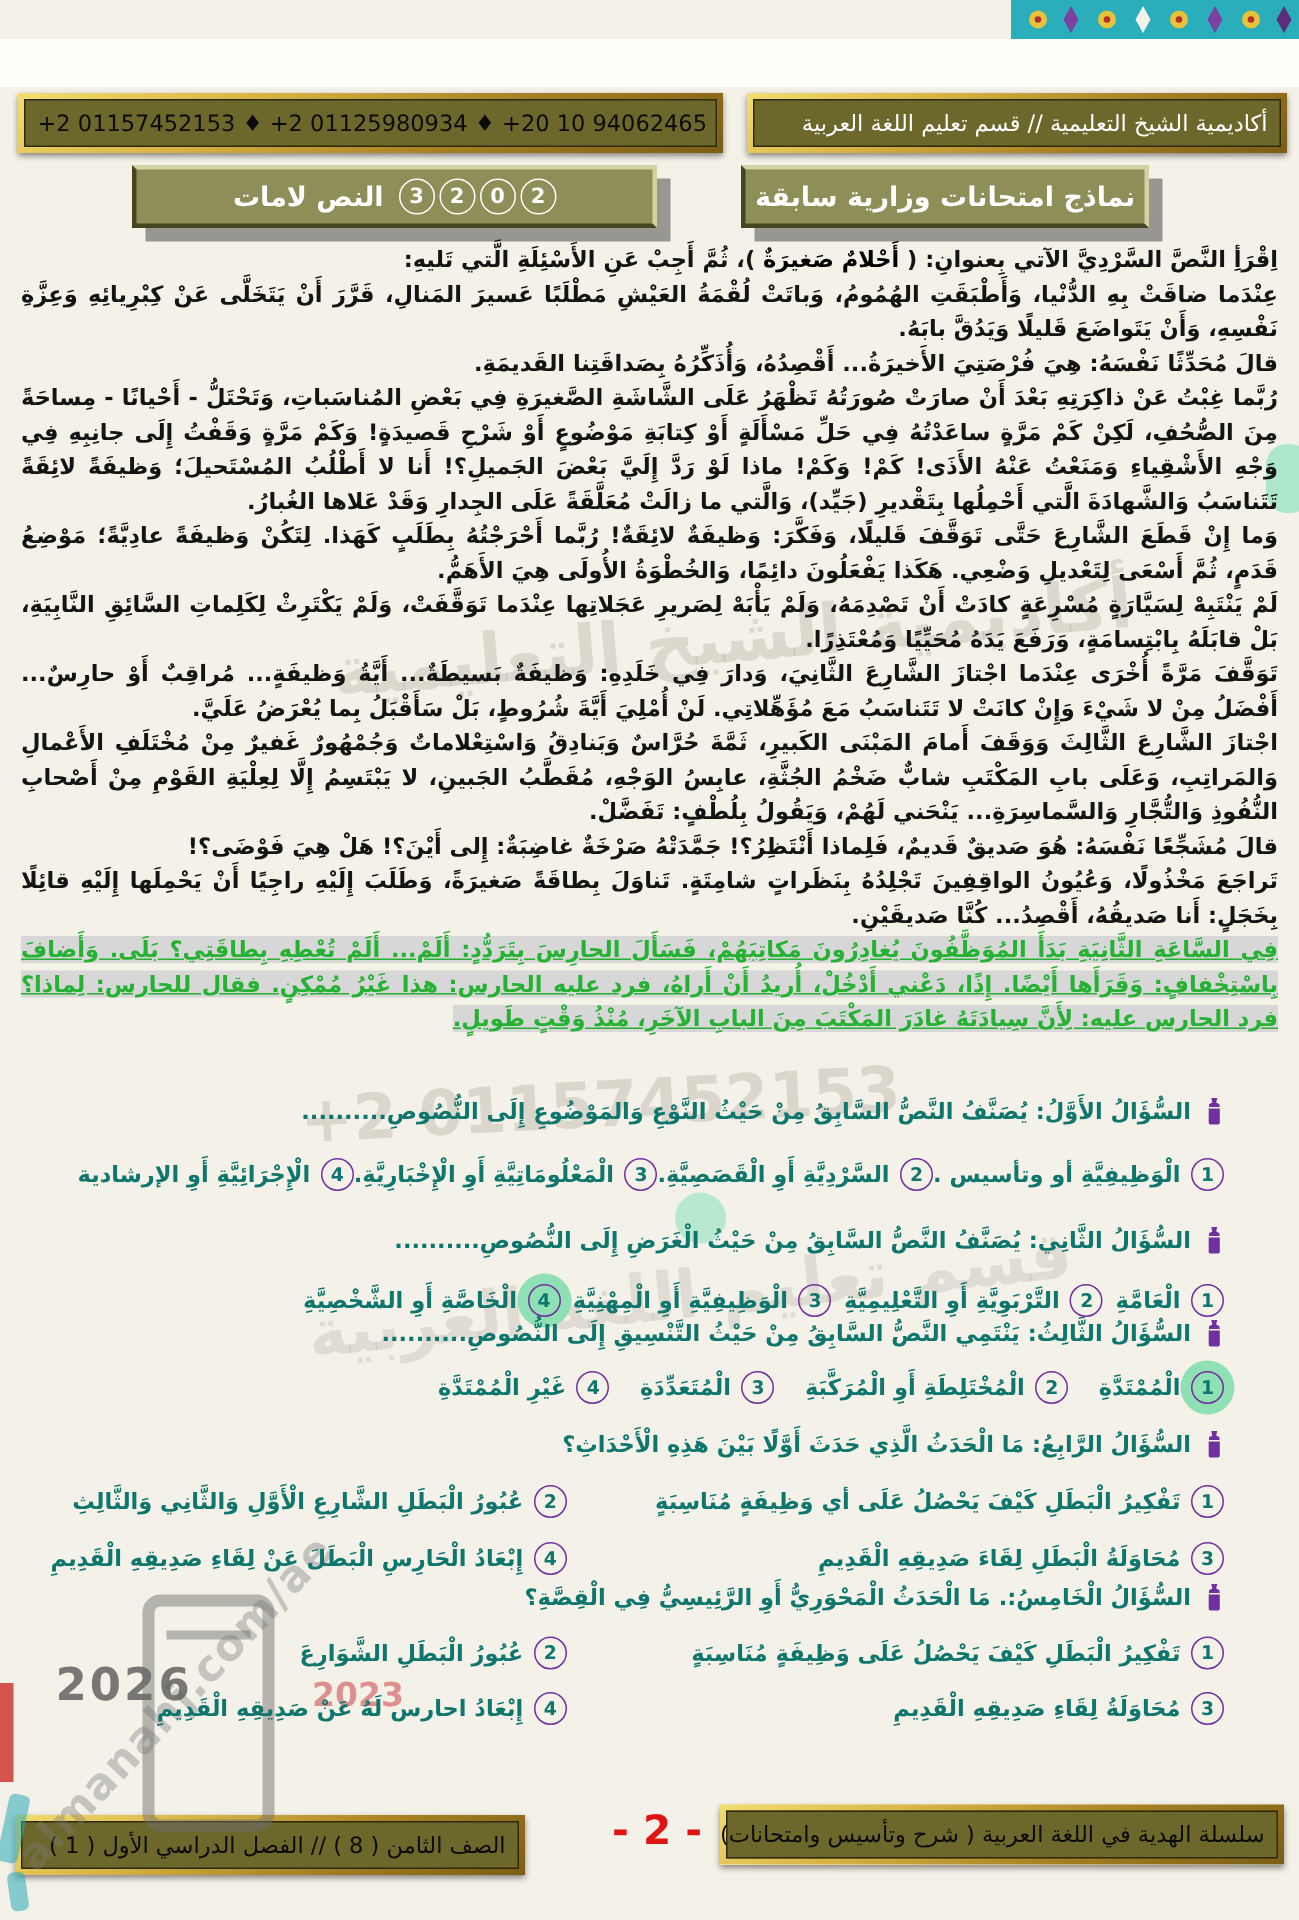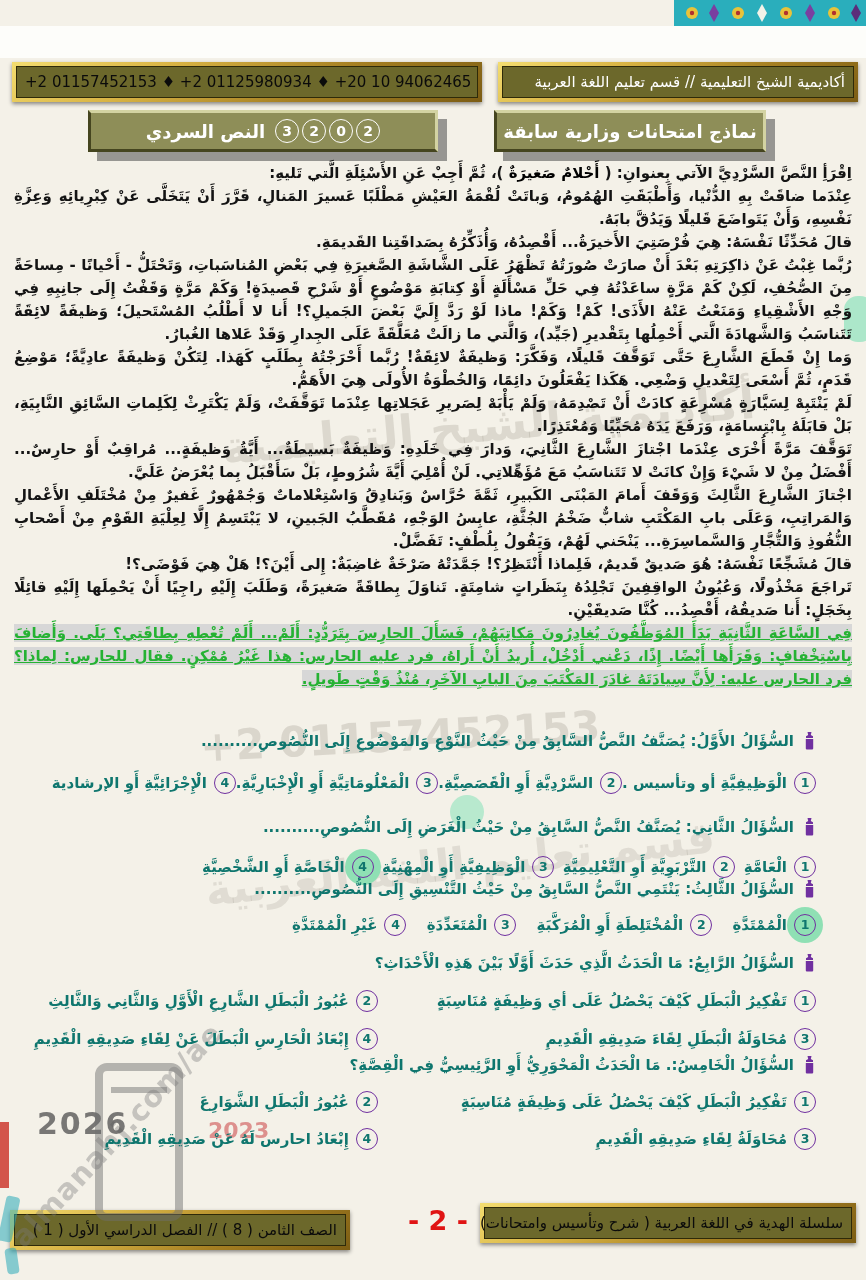--- a/index.html
+++ b/index.html
@@ -141,21 +141,21 @@
 <div class="olive-btn" id="btn-models">
   <span>نماذج امتحانات وزارية سابقة</span>
 </div>
 <div class="olive-btn" id="btn-narrative">
   <span class="year-circles">
     <span class="yc">3</span>
     <span class="yc">2</span>
     <span class="yc">0</span>
     <span class="yc">2</span>
   </span>
-  <span>النص السردي</span>
+  <span>النص لامات</span>
 </div>
 
 <div class="passage">
   <p class="intro"><span>اِقْرَأِ النَّصَّ السَّرْدِيَّ الآتي بِعنوانِ: ( </span><span class="story-title">أَحْلامٌ صَغيرَةٌ</span><span> )، ثُمَّ أَجِبْ عَنِ الأَسْئِلَةِ الَّتي تَليهِ:</span></p>
   <p>عِنْدَما ضاقَتْ بِهِ الدُّنْيا، وَأَطْبَقَتِ الهُمُومُ، وَباتَتْ لُقْمَةُ العَيْشِ مَطْلَبًا عَسيرَ المَنالِ، قَرَّرَ أَنْ يَتَخَلَّى عَنْ كِبْرِيائِهِ وَعِزَّةِ نَفْسِهِ، وَأَنْ يَتَواضَعَ قَليلًا وَيَدُقَّ بابَهُ.</p>
   <p>قالَ مُحَدِّثًا نَفْسَهُ: هِيَ فُرْصَتِيَ الأَخيرَةُ... أَقْصِدُهُ، وَأُذَكِّرُهُ بِصَداقَتِنا القَديمَةِ.</p>
   <p>رُبَّما غِبْتُ عَنْ ذاكِرَتِهِ بَعْدَ أَنْ صارَتْ صُورَتُهُ تَظْهَرُ عَلَى الشَّاشَةِ الصَّغيرَةِ فِي بَعْضِ المُناسَباتِ، وَتَحْتَلُّ - أَحْيانًا - مِساحَةً مِنَ الصُّحُفِ، لَكِنْ كَمْ مَرَّةٍ ساعَدْتُهُ فِي حَلِّ مَسْأَلَةٍ أَوْ كِتابَةِ مَوْضُوعٍ أَوْ شَرْحِ قَصيدَةٍ! وَكَمْ مَرَّةٍ وَقَفْتُ إِلَى جانِبِهِ فِي وَجْهِ الأَشْقِياءِ وَمَنَعْتُ عَنْهُ الأَذَى! كَمْ! وَكَمْ! ماذا لَوْ رَدَّ إِلَيَّ بَعْضَ الجَميلِ؟! أَنا لا أَطْلُبُ المُسْتَحيلَ؛ وَظيفَةً لائِقَةً تَتَناسَبُ وَالشَّهادَةَ الَّتي أَحْمِلُها بِتَقْديرِ (جَيِّد)، وَالَّتي ما زالَتْ مُعَلَّقَةً عَلَى الجِدارِ وَقَدْ عَلاها الغُبارُ.</p>
   <p>وَما إِنْ قَطَعَ الشَّارِعَ حَتَّى تَوَقَّفَ قَليلًا، وَفَكَّرَ: وَظيفَةٌ لائِقَةٌ! رُبَّما أَحْرَجْتُهُ بِطَلَبٍ كَهَذا. لِتَكُنْ وَظيفَةً عادِيَّةً؛ مَوْضِعُ قَدَمٍ، ثُمَّ أَسْعَى لِتَعْديلِ وَضْعِي. هَكَذا يَفْعَلُونَ دائِمًا، وَالخُطْوَةُ الأُولَى هِيَ الأَهَمُّ.</p>
   <p>لَمْ يَنْتَبِهْ لِسَيَّارَةٍ مُسْرِعَةٍ كادَتْ أَنْ تَصْدِمَهُ، وَلَمْ يَأْبَهْ لِصَريرِ عَجَلاتِها عِنْدَما تَوَقَّفَتْ، وَلَمْ يَكْتَرِثْ لِكَلِماتِ السَّائِقِ النَّابِيَةِ، بَلْ قابَلَهُ بِابْتِسامَةٍ، وَرَفَعَ يَدَهُ مُحَيِّيًا وَمُعْتَذِرًا.</p>
   <p>تَوَقَّفَ مَرَّةً أُخْرَى عِنْدَما اجْتازَ الشَّارِعَ الثَّانِيَ، وَدارَ فِي خَلَدِهِ: وَظيفَةٌ بَسيطَةٌ... أَيَّةُ وَظيفَةٍ... مُراقِبٌ أَوْ حارِسٌ... أَفْضَلُ مِنْ لا شَيْءَ وَإِنْ كانَتْ لا تَتَناسَبُ مَعَ مُؤَهِّلاتِي. لَنْ أُمْلِيَ أَيَّةَ شُرُوطٍ، بَلْ سَأَقْبَلُ بِما يُعْرَضُ عَلَيَّ.</p>

